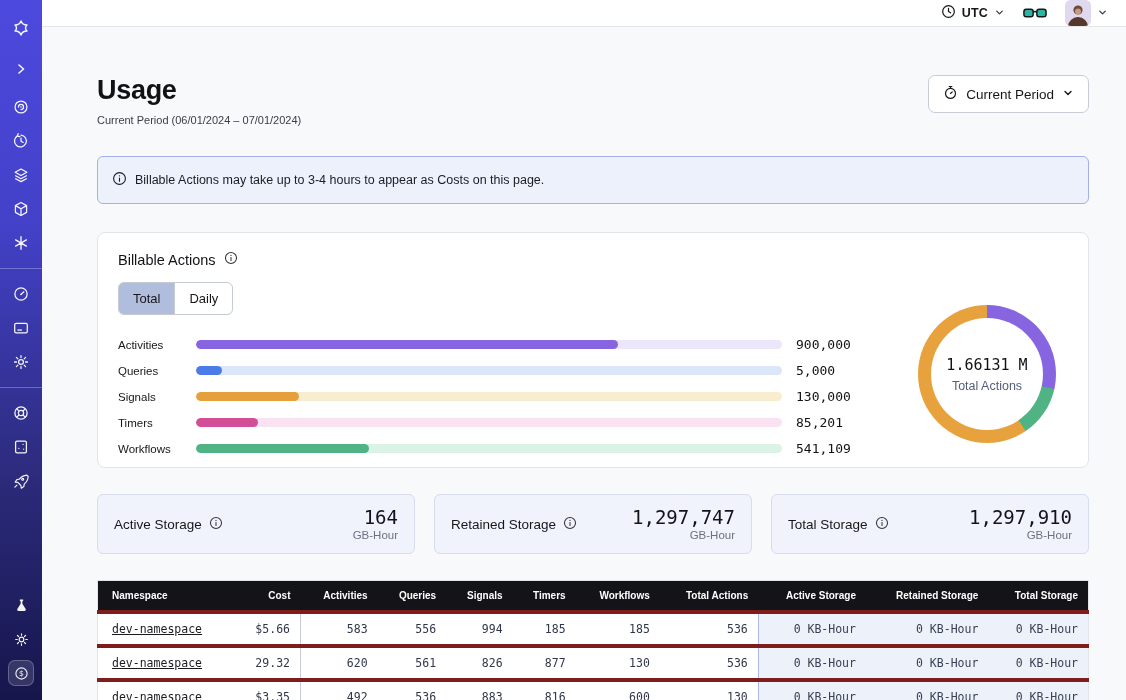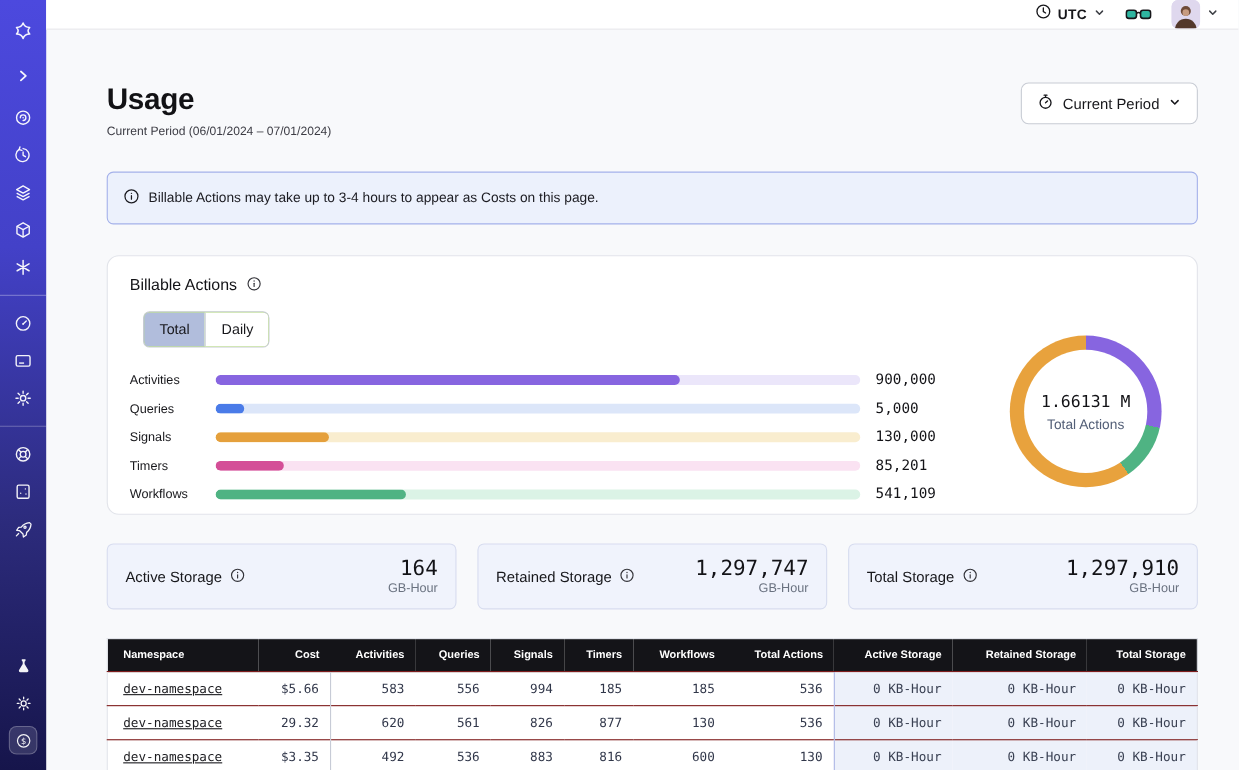--- a/index.html
+++ b/index.html
@@ -32,23 +32,23 @@
   h1 { font-size:27px; font-weight:600; color:#121215; letter-spacing:-.3px; }
   .subtitle { font-size:11px; color:#3C3C44; margin-top:8px; }
   .period-btn { display:flex; align-items:center; gap:8px; background:#fff;
     border:1px solid #C8CCD4; border-radius:7px; padding:9px 14px; font-size:13.5px;
     font-weight:500; color:#17171B; cursor:pointer; }
 
   .banner { margin-top:30px; background:#ECF1FC; border:1px solid #A4B1EA; border-radius:6px;
     padding:14px 14px; display:flex; align-items:center; gap:8px; font-size:12.5px; color:#1C1C22; }
 
   .card { background:#fff; border:1px solid #E2E4EA; border-radius:8px; }
-  #billable-card { margin-top:28px; padding:18px 20px 24px; position:relative; height:236px;border-radius:11px; }
+  #billable-card { margin-top:28px; padding:18px 20px 24px; position:relative; height:236px; }
   .card-title-row { display:flex; align-items:center; gap:8px; font-size:14.5px; font-weight:500; color:#131317; }
-  .tabs { display:inline-flex; margin-top:14px; border:1px solid #C6CAD3; border-radius:6px; overflow:hidden; background:#bef264;margin-left:12px; }
+  .tabs { display:inline-flex; margin-top:14px; border:1px solid #C6CAD3; border-radius:6px; overflow:hidden; background:#bef264; }
   .tab { padding:8px 14px; font-size:13px; color:#17171B; cursor:pointer; background:#fff; }
   .tab.active { background:#B1BDDC; }
   .tab + .tab { border-left:1px solid #C6CAD3; }
 
   #bar-chart { margin-top:22px; margin-right:200px; }
   .bar-row { display:flex; align-items:center; height:15px; margin-bottom:11px; }
   .bar-label { width:78px; font-size:11.5px; color:#17171B; flex:0 0 78px; }
   .bar-track { flex:1; height:9px; border-radius:5px; position:relative; overflow:hidden; }
   .bar-fill { position:absolute; left:0; top:0; height:9px; border-radius:5px; }
   .bar-value { width:72px; flex:0 0 72px; text-align:left; font-size:13px; color:#131317; margin-left:14px; }
@@ -67,21 +67,21 @@
   .storage-label { display:flex; align-items:center; gap:7px; font-size:13.5px; color:#17171B; }
   .storage-num { font-size:19px; color:#131317; text-align:right; line-height:1.1; }
   .storage-unit { font-size:11.5px; color:#6A7280; text-align:right; margin-top:1px; }
 
   #usage-table { margin-top:26px; width:100%; border-collapse:collapse; background:#fff;
     border:1px solid #E2E4EA; }
   #usage-table th { background:#141418; color:#fff; font-size:10px; font-weight:600;
     padding:9px 10px; white-space:nowrap; text-align:right; }
   #usage-table th:first-child { text-align:left; padding-left:14px; }
   #usage-table td { font-family:"DejaVu Sans Mono", monospace; font-size:11.5px; color:#31374A;
-    padding:8px 10px; text-align:right; border-top:1px solid #7f1d1d; white-space:nowrap;margin-top:16px; }
+    padding:8px 10px; text-align:right; border-top:4px solid #7f1d1d; white-space:nowrap;margin-top:16px; }
   #usage-table td:first-child { text-align:left; padding-left:14px; }
   #usage-table td.sep-gray { border-left:1px solid #C7CBD6; }
   #usage-table td.storage-cell { background:#EDF1FA; color:#3A4153; }
   #usage-table td.sep-peri { border-left:1px solid #AEB8E6; }
   #usage-table a { color:#1B1B1F; }
 </style>
 </head>
 <body>
 
 <div id="app">

